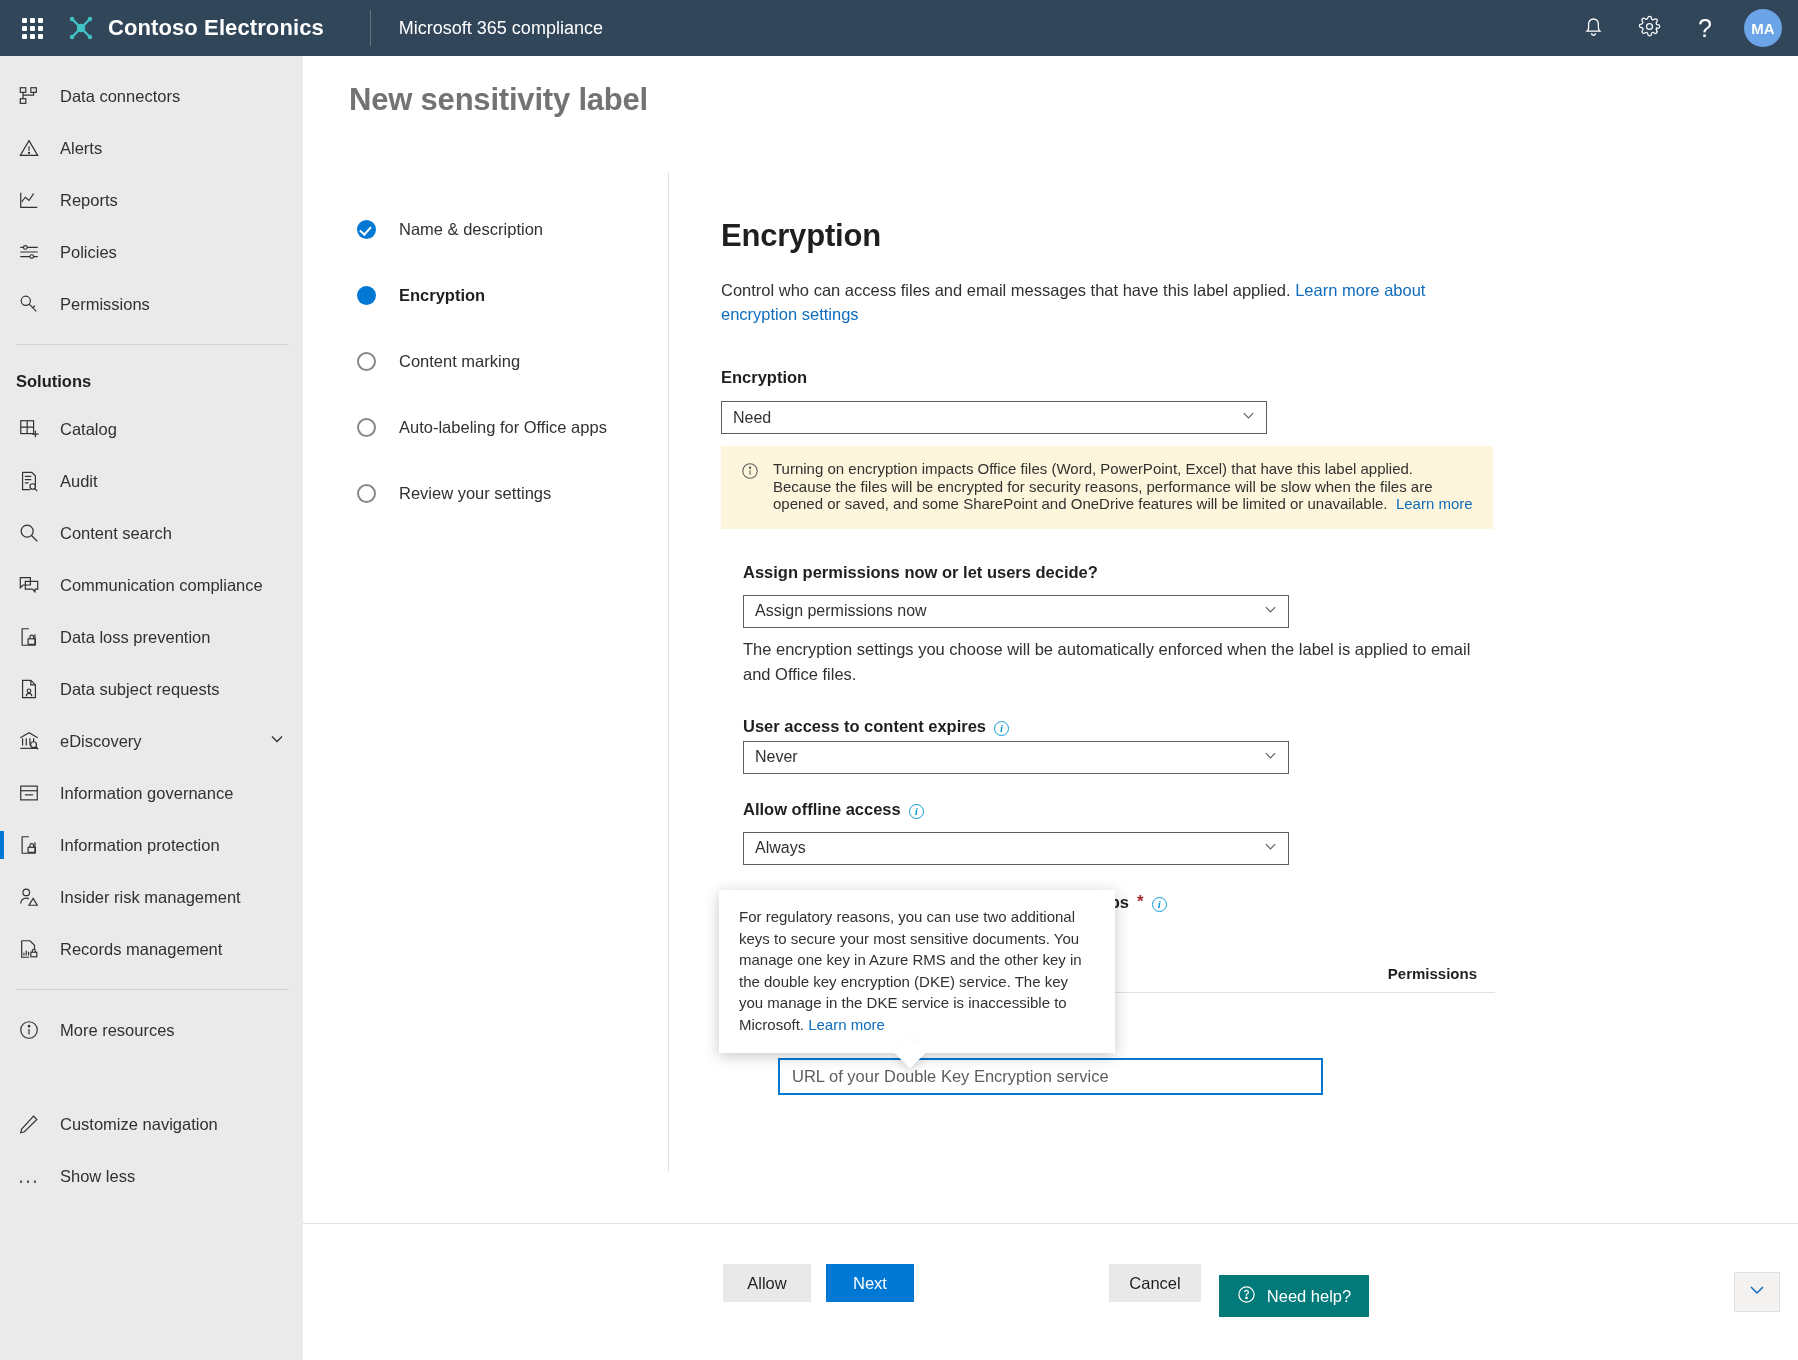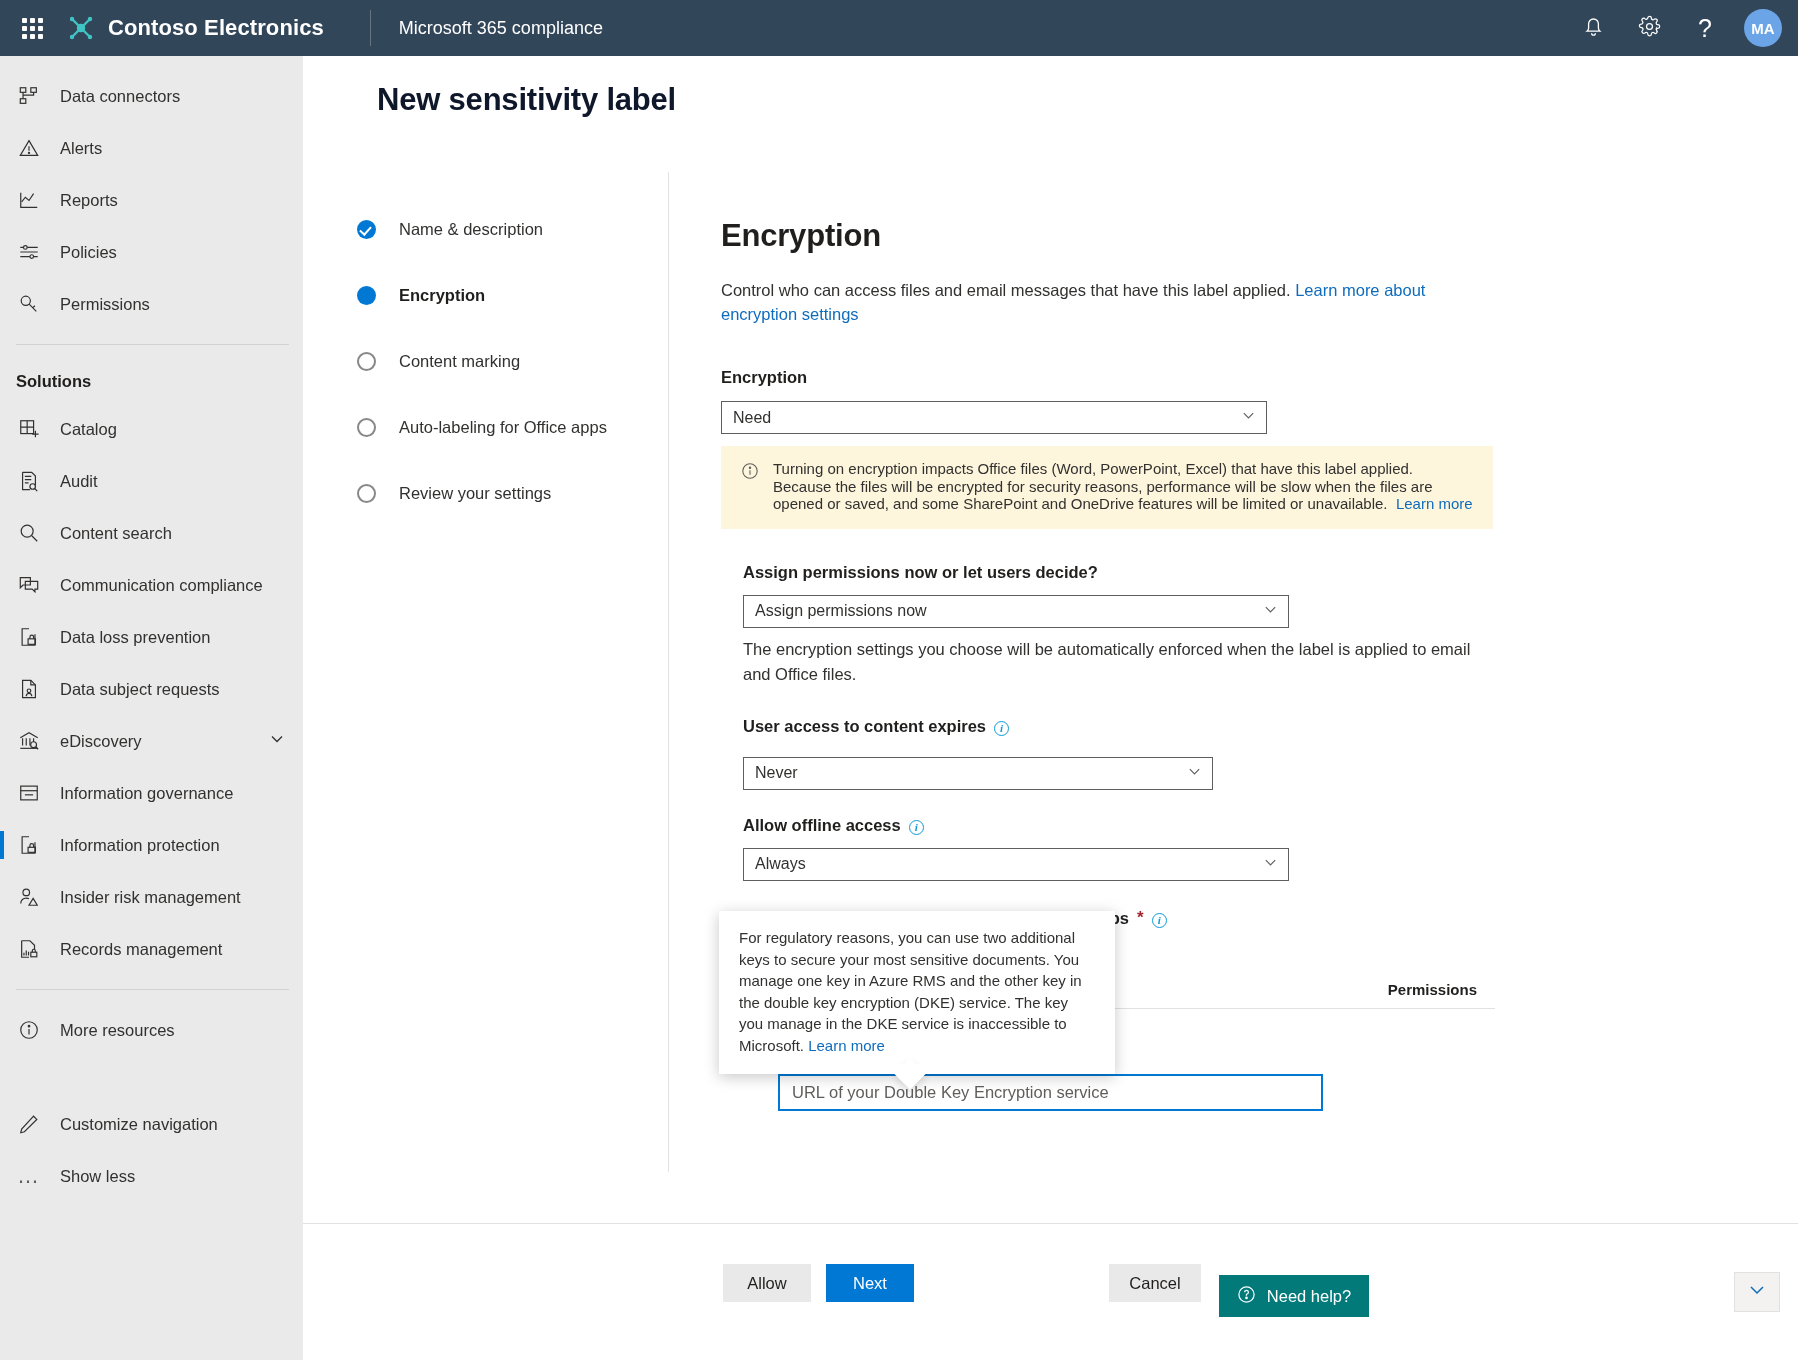--- a/index.html
+++ b/index.html
@@ -68,22 +68,22 @@
     font-size: 16.5px; font-weight: bold; color: #201f1e;
     padding-left: 16px; height: 44px; display: flex; align-items: center;
   }
 
   
   .page {
     position: absolute; left: 303px; top: 56px; width: 1495px; height: 1304px;
     background: #ffffff;
   }
   .page-title {
-    font-size: 31px; font-weight: bold; color: #0f172a;
-    padding: 26px 4px 0 46px; letter-spacing: -0.2px; margin-left: 28px;
+    font-size: 31px; font-weight: bold; color: #737373;
+    padding: 26px 4px 0 46px; letter-spacing: -0.2px;
   }
   .content-split { position: absolute; top: 116px; left: 0; right: 0; bottom: 0; display: flex; }
   .wizard {
     width: 366px; flex: 0 0 366px; border-right: 1px solid #e1e1e1; padding: 48px 12px 0 52px;
     position: relative; height: 1000px;
   }
   .step { display: flex; align-items: flex-start; gap: 22px; height: 66px; position: relative; }
   .step .bullet-wrap { width: 22px; display: flex; flex-direction: column; align-items: center; }
   .bullet { width: 19px; height: 19px; border-radius: 50%; flex: 0 0 19px; position: relative; }
   .bullet.done { background: #0078d4; }
@@ -135,21 +135,21 @@
   .assign-link { font-size: 16.5px; color: #0f6cbd; margin-top: 12px; display: inline-block; cursor: pointer; }
 
   .perm-table { margin-top: 22px; width: 752px; }
   .perm-th {
     font-size: 15px; font-weight: bold; color: #201f1e; text-align: right;
     padding-right: 18px; padding-bottom: 10px;
   }
   .perm-rule { height: 1px; background: #e1e1e1; }
 
   .tooltip {
-    position: absolute; left: 50px; top: 739px; width: 396px;
+    position: absolute; left: 50px; top: 718px; width: 396px;
     background: #ffffff; box-shadow: 0 3px 14px rgba(0,0,0,.22); padding: 16px 20px 18px 20px;
     font-size: 15px; color: #323130; line-height: 21.5px; z-index: 30;
   }
   .tooltip .tail {
     position: absolute; left: 180px; bottom: -11px; width: 22px; height: 22px;
     background: #ffffff; transform: rotate(45deg);
     box-shadow: 3px 3px 9px rgba(0,0,0,.13);
   }
   .tooltip .tail-cover {
     position: absolute; left: 170px; bottom: 0px; width: 44px; height: 10px; background: #fff;
@@ -566,21 +566,21 @@
                 <path d="M3 5.5l5 5 5-5"></path>
               </svg>
           </span>
         </div>
         <div class="helper">The encryption settings you choose will be automatically enforced when the label is applied to email and Office files.</div>
 
         <div class="field-head lbl-row" style="margin-top:30px;">
           <span>User access to content expires</span>
           <span class="info-i">i</span>
         </div>
-        <div class="dd" style="width:470px;margin-top:21px;">
+        <div class="dd" style="width:546px;margin-top:5px;">
           <span>Never</span>
           <span class="chev-dd">
             <svg width="15" height="15" viewBox="0 0 16 16" fill="none" stroke="#605e5c" stroke-width="1.2">
                 <path d="M3 5.5l5 5 5-5"></path>
               </svg>
           </span>
         </div>
 
         <div class="field-head lbl-row" style="margin-top:26px;">
           <span>Allow offline access</span>

